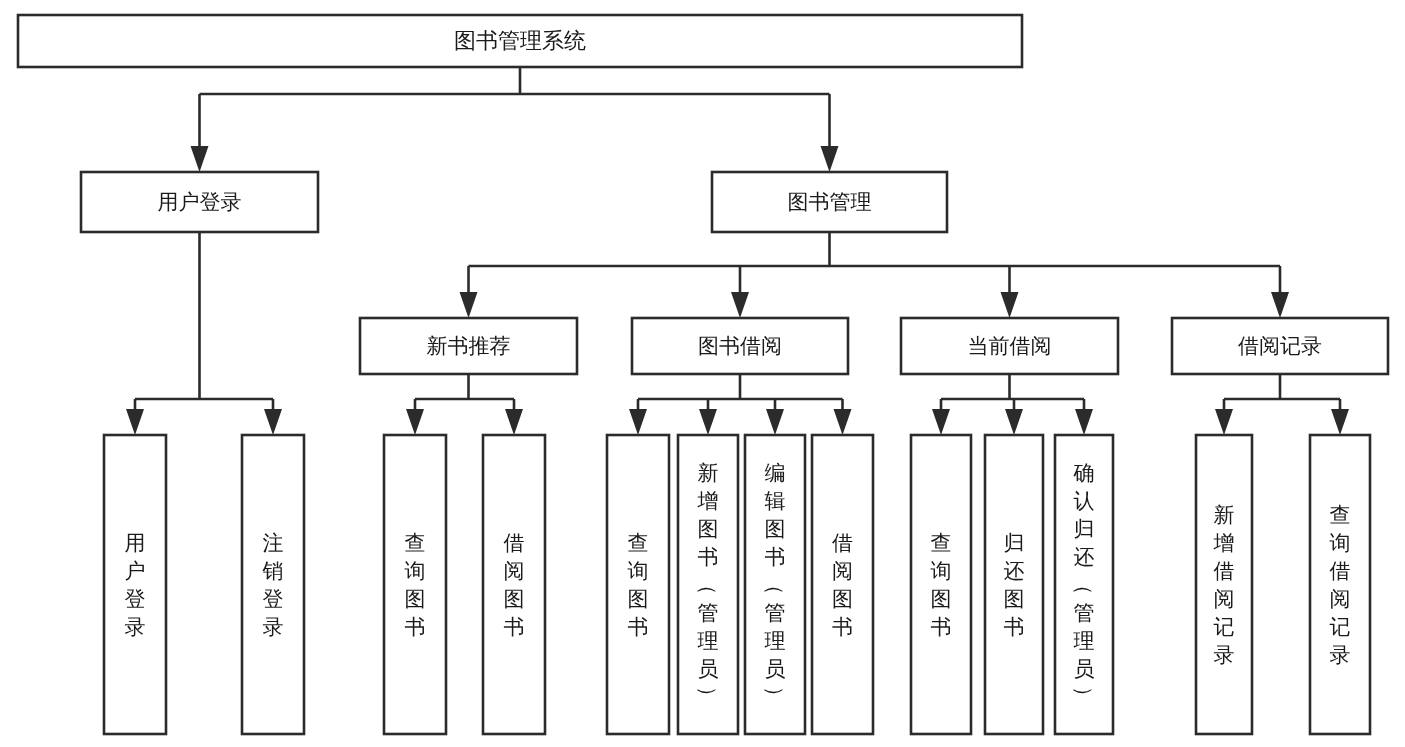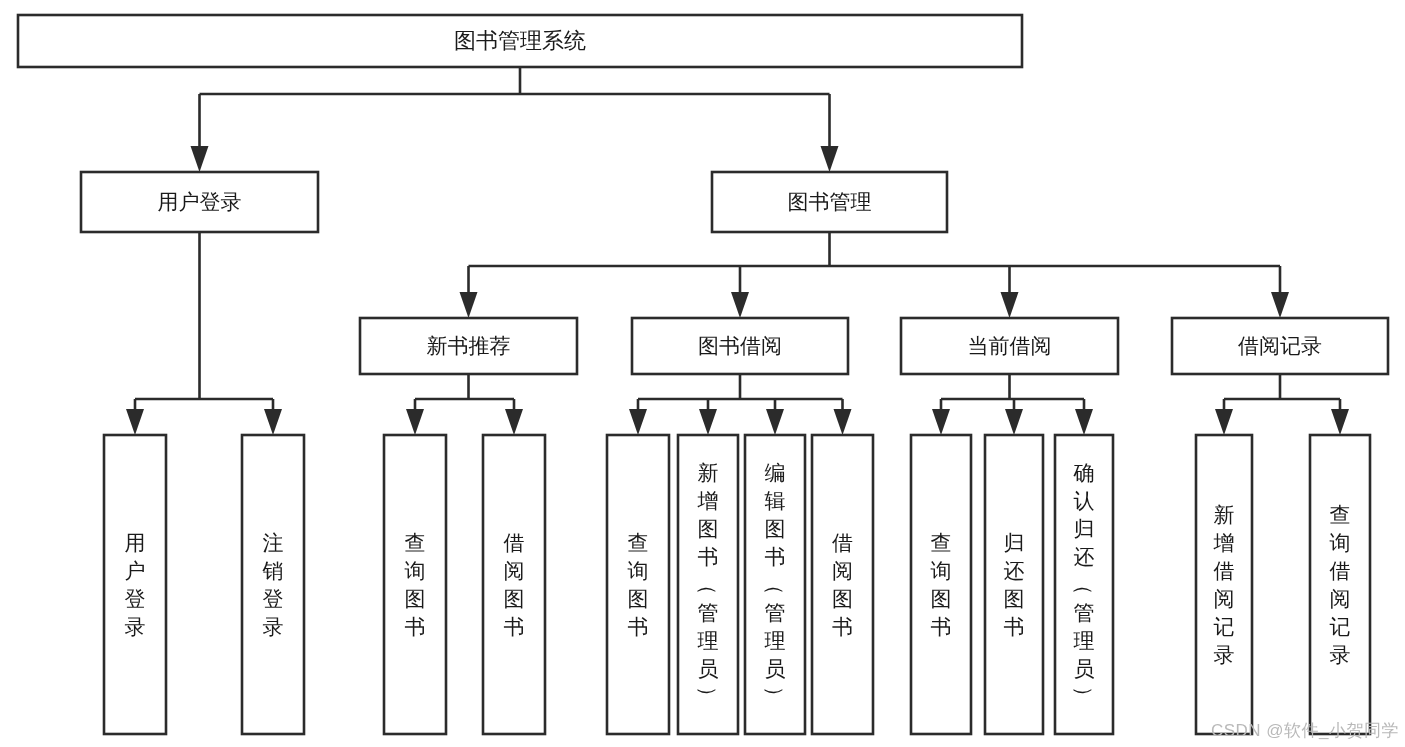--- a/index.html
+++ b/index.html
@@ -260,14 +260,13 @@
           <rect x="1310" y="435" width="60" height="299" class="node-box"></rect>
           <text x="1340" y="521.5" class="leaf-label">查</text>
           <text x="1340" y="549.5" class="leaf-label">询</text>
           <text x="1340" y="577.5" class="leaf-label">借</text>
           <text x="1340" y="605.5" class="leaf-label">阅</text>
           <text x="1340" y="633.5" class="leaf-label">记</text>
           <text x="1340" y="661.5" class="leaf-label">录</text>
         </g>
       </g>
   </svg>
-  <div class="watermark-text">CSDN @软件_小贺同学</div>
 </div>
 
 </body></html>

